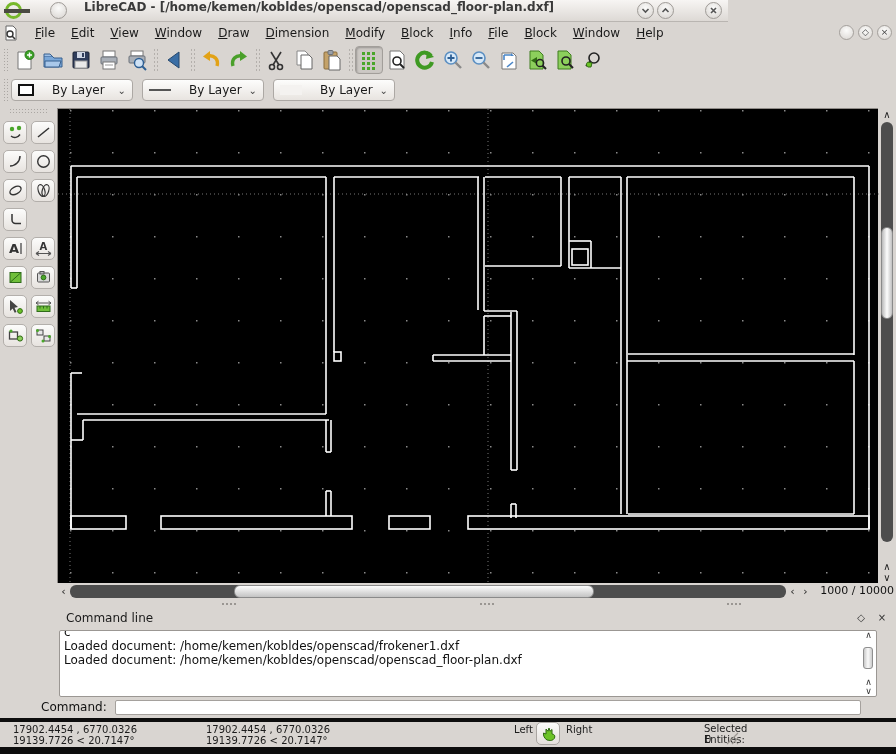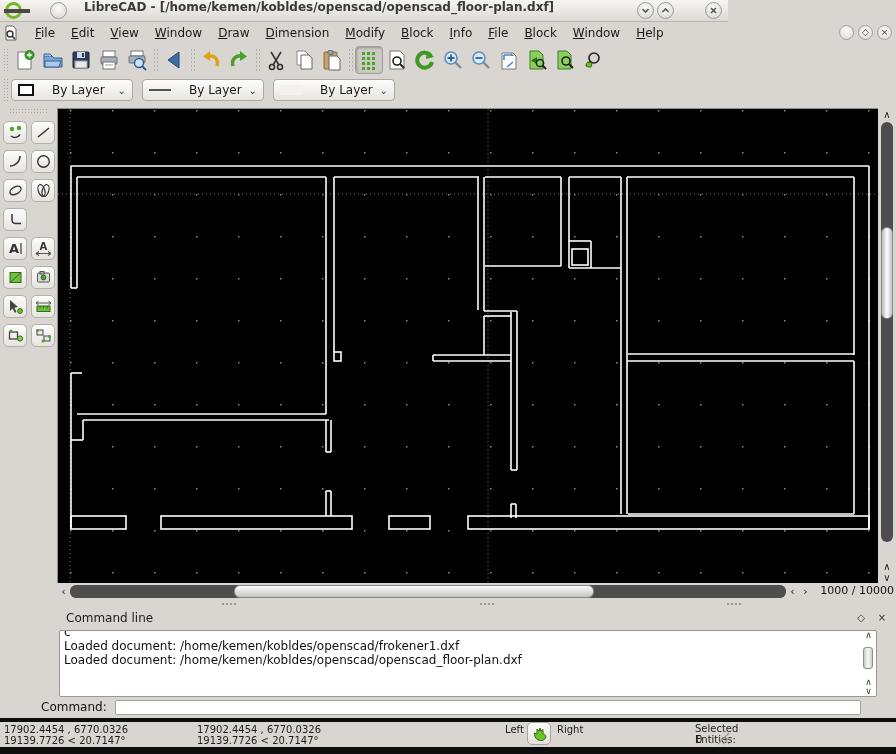--- a/index.html
+++ b/index.html
@@ -106,21 +106,21 @@
   #cmd-scroll-bottom { position:absolute; bottom:0; left:0; width:15px; }
   #cmd-prompt-row { position:absolute; left:41px; top:700px; width:820px; height:17px;
     display:flex; align-items:flex-start; font-size:12px; color:#111; }
   #cmd-input { flex:1; margin-left:8px; height:15px; background:#fff; border:1px solid #a5a19d;
     border-radius:2px; font-family:"DejaVu Sans", sans-serif; font-size:11px; padding:0 3px; }
 
   
   .dark-strip { position:absolute; left:0; width:896px; background:#0d0d0d; }
   #strip-top { top:718px; height:4px; }
   #strip-bottom { top:747px; height:7px; }
-  #statusbar { position:absolute; left:0; top:722px; width:732px; height:25px; font-size:10px; color:#1c1c1c; }
+  #statusbar { position:absolute; left:9px; top:722px; width:732px; height:25px; font-size:10px; color:#1c1c1c; }
   .coord-pane { position:absolute; top:2px; line-height:11px; }
   #coord-abs { left:4px; }
   #coord-rel { left:197px; }
   #mouse-left-label { position:absolute; left:505px; top:2px; }
   #hand-btn { position:absolute; left:527px; top:0; width:24px; height:23px; border:1px solid #aaa6a2;
     border-radius:5px; background:linear-gradient(#fcfcfb,#e4e0dc); display:flex; align-items:center; justify-content:center; }
   #mouse-right-label { position:absolute; left:557px; top:2px; }
   #sel-entities-label { position:absolute; left:695px; top:1px; }
   #sel-entities-value { position:absolute; left:696px; top:12px; }
   #resize-grip { position:absolute; right:2px; top:10px; }

